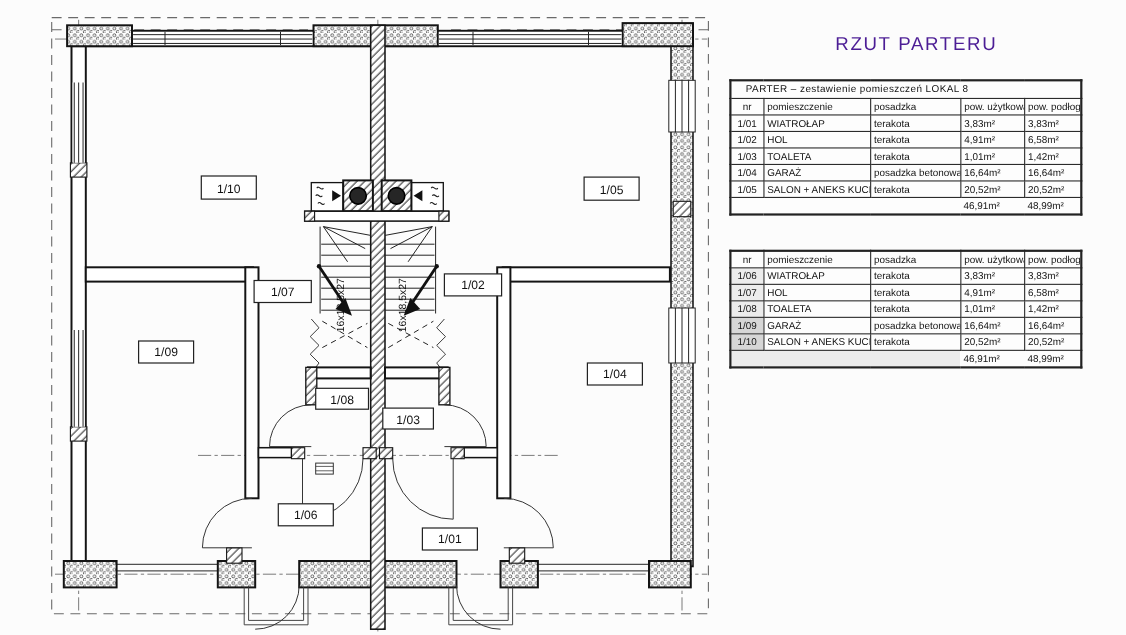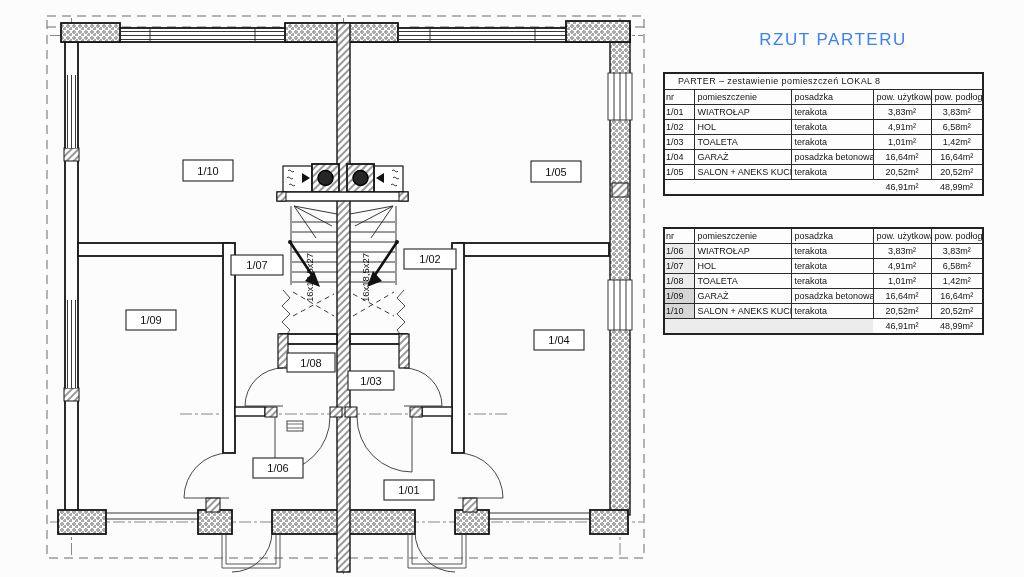--- a/index.html
+++ b/index.html
@@ -3,35 +3,35 @@
 <meta charset="utf-8">
 <style>
   html,body{margin:0;padding:0}
   body{
     width:1024px;height:577px;position:relative;overflow:hidden;
     background:#fcfcfc;color:#1a1a1a;
     font-family:"Liberation Sans",sans-serif;
   }
   .sheet-title{
     position:absolute;left:748px;top:30px;width:170px;text-align:center;
-    font-size:17px;letter-spacing:1.5px;color:#3b82f6;white-space:nowrap;
+    font-size:17px;letter-spacing:1.5px;color:#4c1d95;white-space:nowrap;
   }
   svg.plan{position:absolute;left:0;top:0;width:665px;height:577px}
 
   table.rtab{
     position:absolute;border-collapse:collapse;table-layout:fixed;width:319px;
     font-size:9px;background:#fdfdfd;border:2px solid #222;
   }
   .rtab td{
     border:1px solid #2b2b2b;height:12px;line-height:11px;padding:1px 3px;
     overflow:hidden;white-space:nowrap;color:#141414;
   }
   .rtab tr.ttl td{letter-spacing:.4px;padding-left:13px;height:13px}
-  .rtab td.ctr{padding:1px 1px}
-  .rtab td.num{text-align:center}
+  .rtab td.ctr{text-align:center;padding:1px 1px}
+  .rtab td.num{text-align:left}
   .rtab tr.sum td{border-left:0;border-right:0}
   .t1{left:663px;top:72px}
   .t2{left:663px;top:227px}
   
   .t2 tbody td:first-child{background:#ececec}
   .t2 tbody tr:nth-child(4) td:first-child,
   .t2 tbody tr:nth-child(5) td:first-child{background:#d6d6d6}
 </style>
 </head>
 <body>

